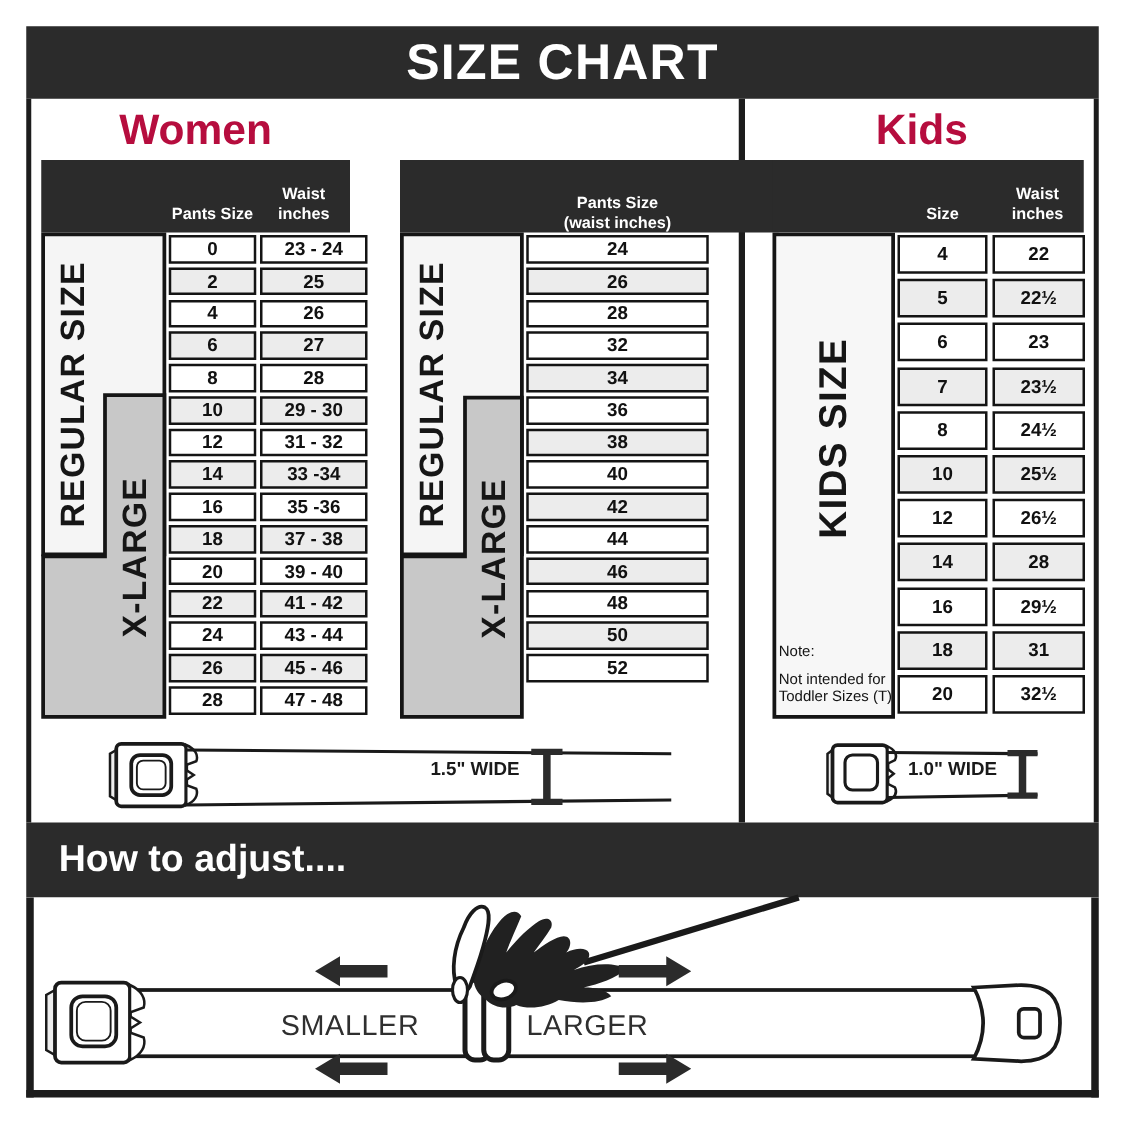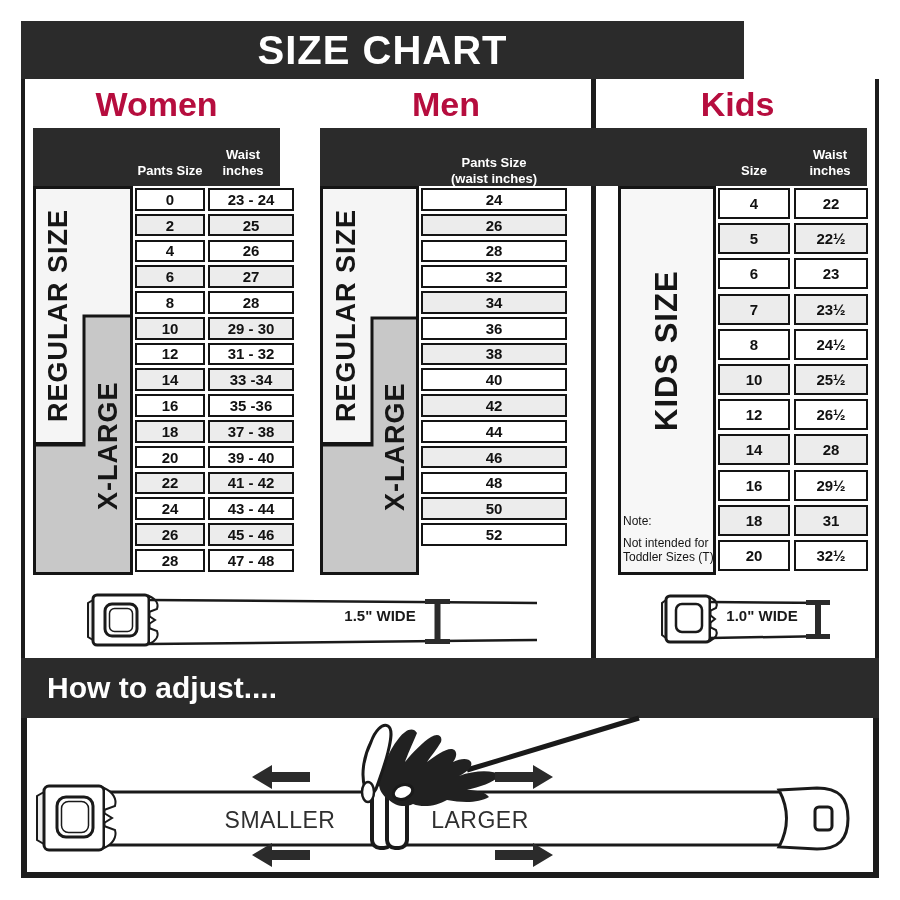--- a/index.html
+++ b/index.html
@@ -1,21 +1,21 @@
 <!DOCTYPE html>
 <html><head>
 <meta charset="utf-8">
 <style>
   html,body{margin:0;padding:0;background:#fff;}
   .sheet{position:relative;width:900px;height:900px;background:#fff;overflow:hidden;
          font-family:"Liberation Sans","DejaVu Sans",sans-serif;color:#141414;}
   .abs{position:absolute;}
 
   
-  .title-bar{left:21px;top:21px;width:723px;height:58px;background:#2b2b2b;color:#fff;
+  .title-bar{left:21px;top:21px;width:858px;height:58px;background:#2b2b2b;color:#fff;
              display:flex;align-items:center;justify-content:center;
              font-size:40px;font-weight:bold;letter-spacing:1px;}
 
   
   .vline{background:#1c1c1c;}
   .heading{top:84px;height:40px;line-height:40px;text-align:center;
            color:#b60d3e;font-size:34px;font-weight:bold;}
 
   
   .thead{background:#2b2b2b;height:58px;}
@@ -69,21 +69,20 @@
 
 <div class="sheet">
 
   <div class="abs title-bar">SIZE CHART</div>
 
   <div class="abs vline" style="left:21px;top:79px;width:4px;height:579px"></div>
   <div class="abs vline" style="left:875px;top:79px;width:4px;height:579px"></div>
   <div class="abs vline" style="left:591px;top:79px;width:5px;height:579px"></div>
 
   <div class="abs heading" style="left:33px;width:247px">Women</div>
-  <div class="abs heading" style="left:320px;width:252px">Men</div>
   <div class="abs heading" style="left:596px;width:283px">Kids</div>
 
   <div class="abs thead" style="left:33px;top:128px;width:247px">
     <span style="left:100px;bottom:7px;width:74px">Pants Size</span>
     <span style="left:178px;bottom:7px;width:64px">Waist inches</span>
   </div>
   <svg class="abs" style="left:33px;top:186px" width="100" height="389">
     <rect x="1.5" y="1.5" width="97" height="256" fill="#f5f5f5" stroke="#151515" stroke-width="3"></rect>
     <polygon points="51,130 98.5,130 98.5,387.5 1.5,387.5 1.5,259 51,259" fill="#c8c8c8" stroke="#151515" stroke-width="3"></polygon>
   </svg>
@@ -345,15 +344,15 @@
 
     <g fill="#2b2b2b">
       <polygon points="225,59 245,47 245,54 283,54 283,64 245,64 245,71"></polygon>
       <polygon points="225,137 245,125 245,132 283,132 283,142 245,142 245,149"></polygon>
       <polygon points="526,59 506,47 506,54 468,54 468,64 506,64 506,71"></polygon>
       <polygon points="526,137 506,125 506,132 468,132 468,142 506,142 506,149"></polygon>
     </g>
   </svg>
 
   <div class="abs adj-word" style="left:210px;width:140px">SMALLER</div>
-  <div class="abs adj-word" style="left:410px;width:140px">LARGER</div>
+  <div class="abs adj-word" style="left:400px;width:140px">LARGER</div>
 
 </div>
 
 </body></html>

